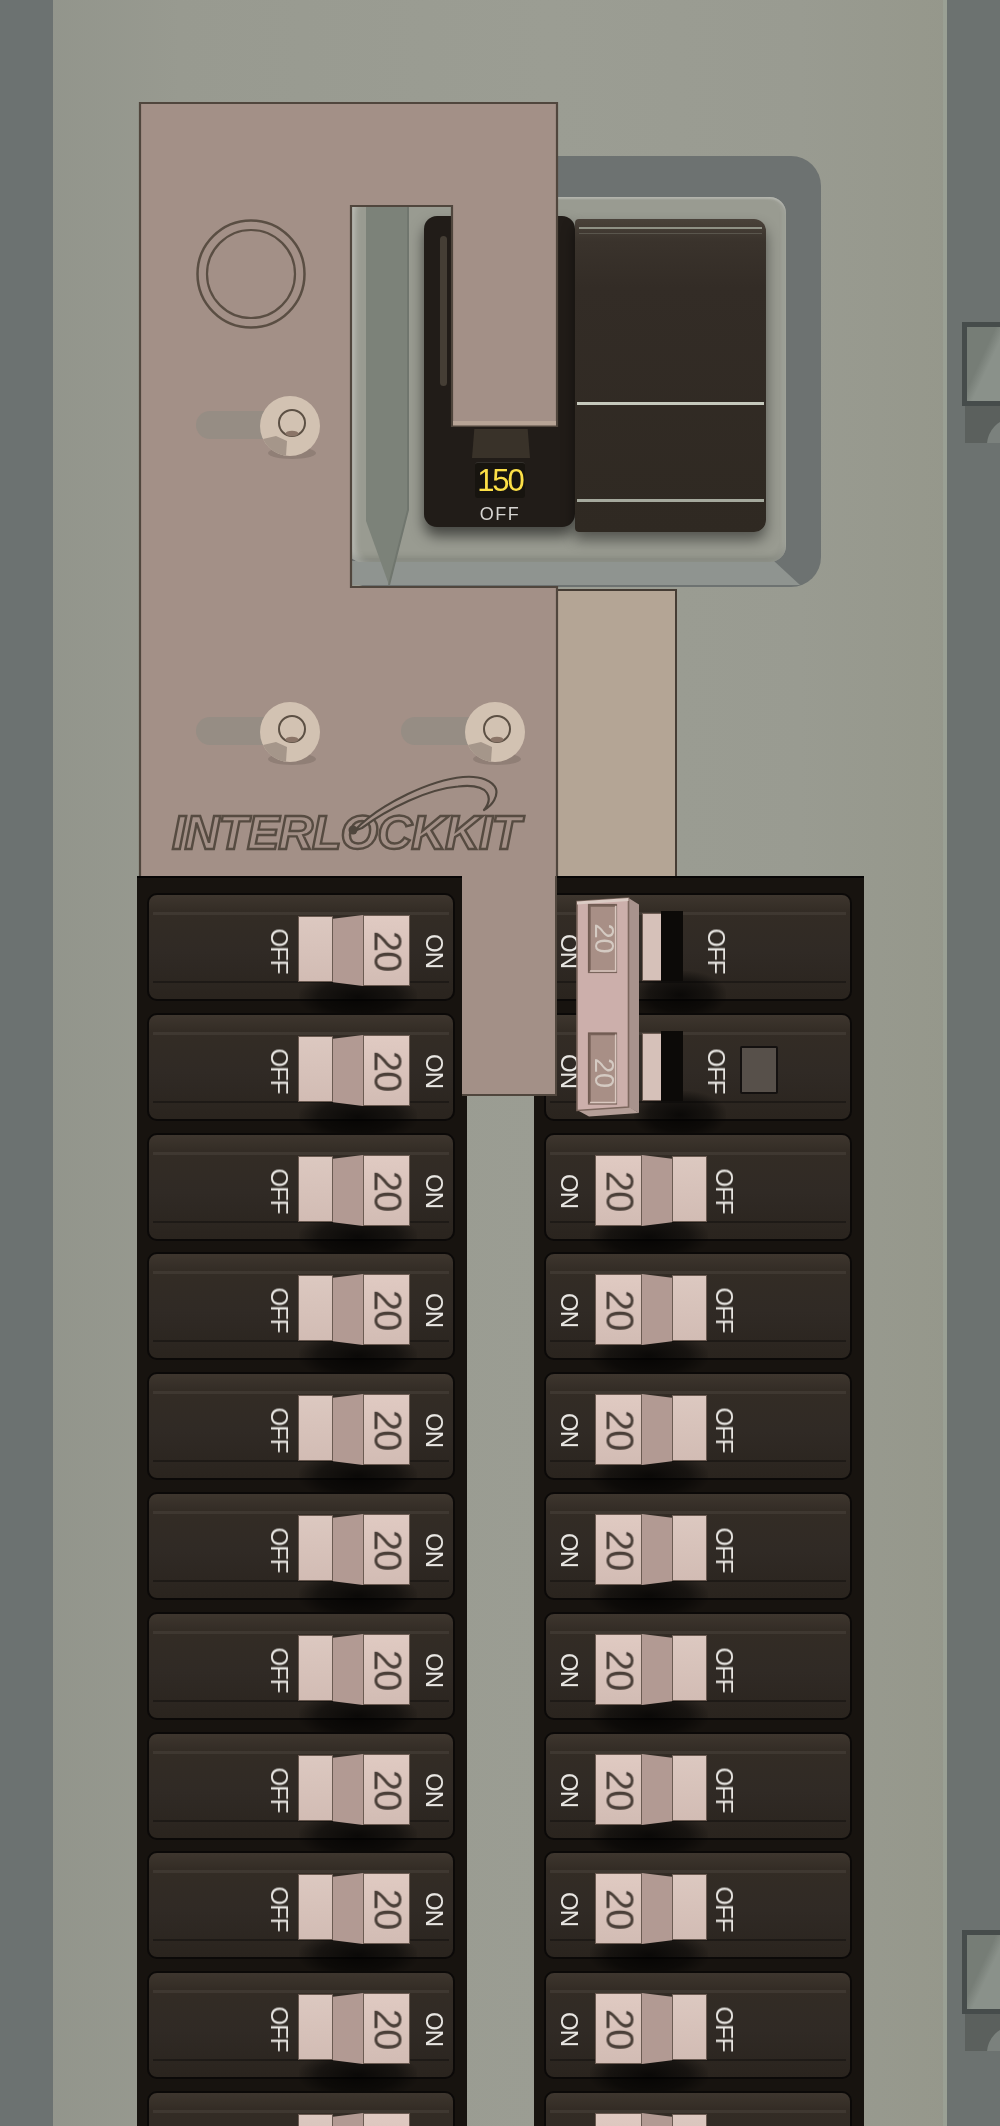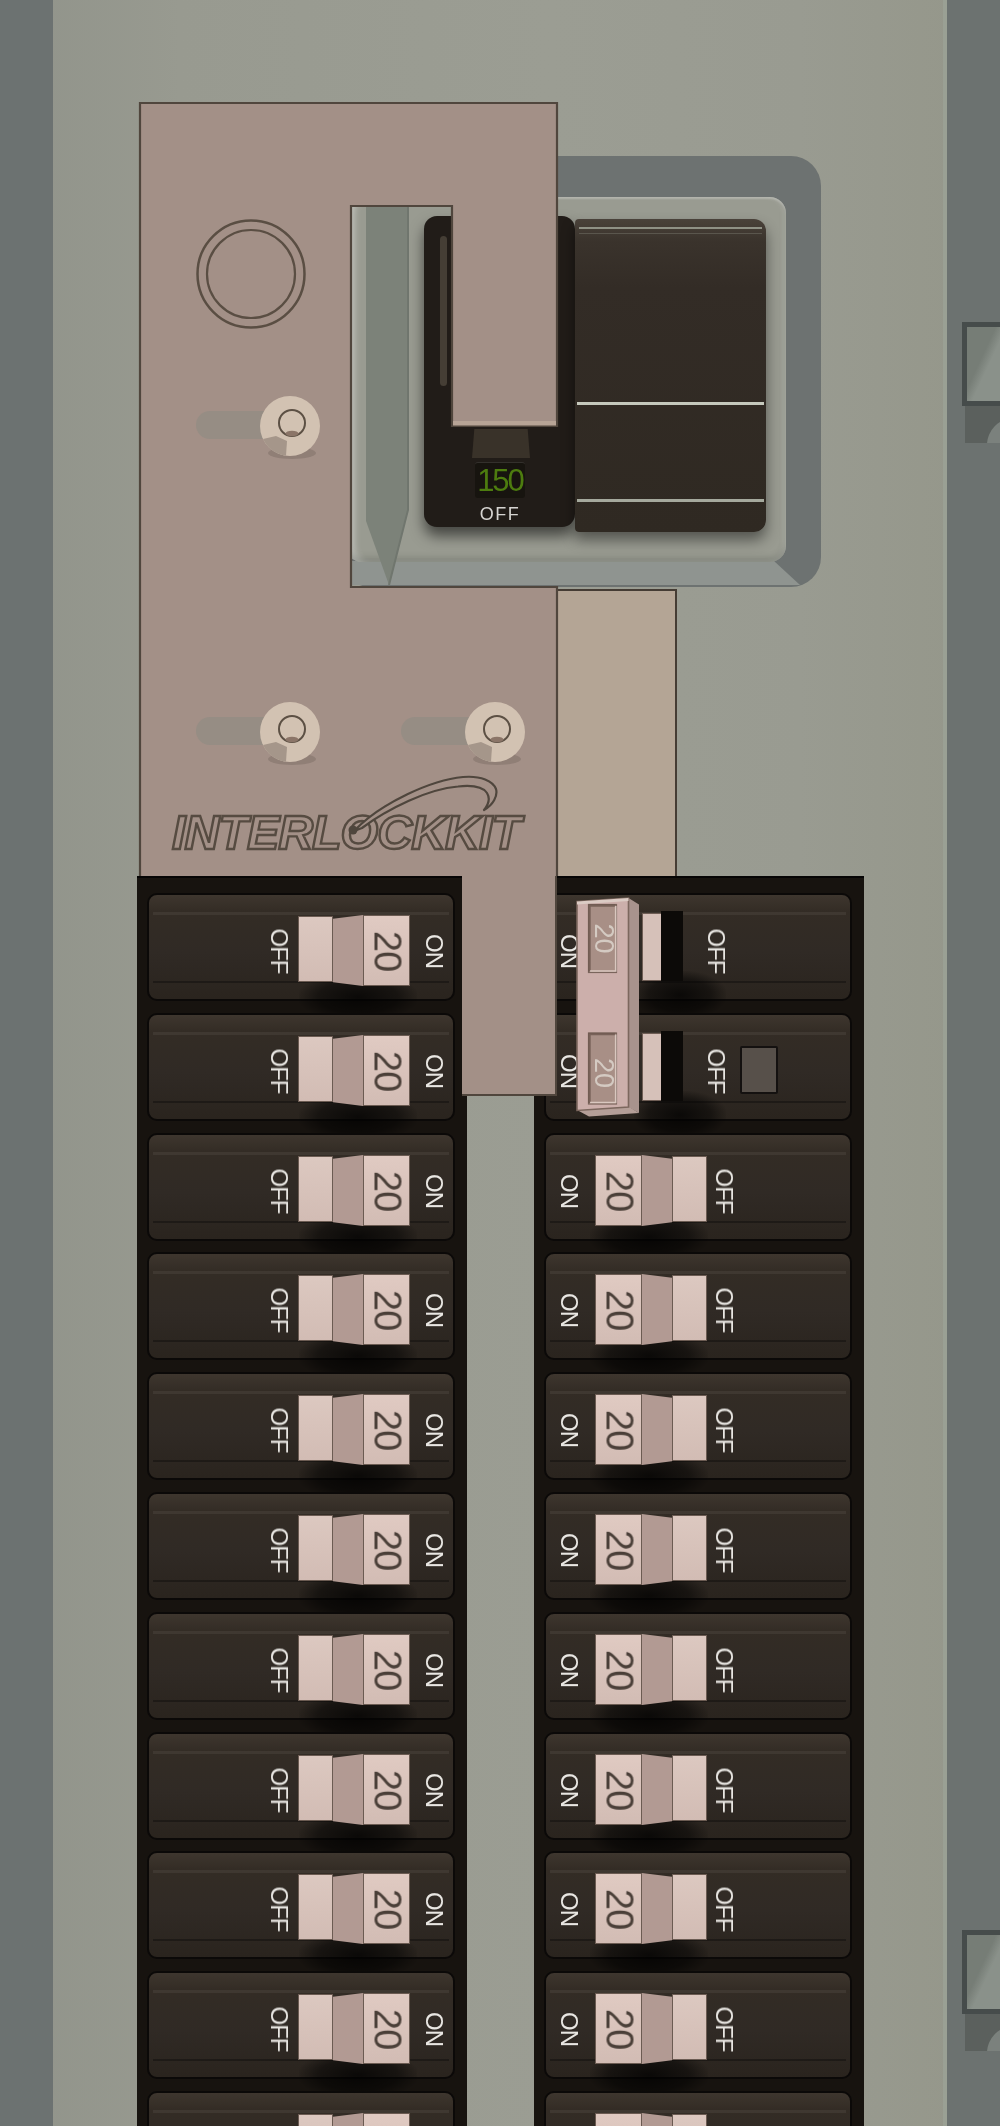--- a/index.html
+++ b/index.html
@@ -46,21 +46,21 @@
 </svg>
 
 <div class="abs" style="left:424px;top:216px;width:151px;height:311px;border-radius:13px;background:#211c18;
      box-shadow:0 9px 14px rgba(0,0,0,0.55);">
 
   <div class="abs" style="left:16px;top:20px;width:7px;height:150px;background:#453e35;border-radius:4px;"></div>
 
   <div class="abs" style="left:48px;top:213px;width:58px;height:29px;background:#393229;clip-path:polygon(4% 0,96% 0,100% 100%,0 100%);"></div>
 
   <div class="abs" style="left:51px;top:246px;width:50px;height:35px;background:#17140f;border-radius:3px;border-top:1px solid rgba(255,255,255,0.12);
-       color:#4d7c0f;font-size:31px;letter-spacing:-2px;text-align:center;line-height:35px;transform:translateZ(0);will-change:transform;">150</div>
+       color:#fde047;font-size:31px;letter-spacing:-2px;text-align:center;line-height:35px;transform:translateZ(0);will-change:transform;">150</div>
 
   <div class="abs" style="left:36px;top:288px;width:80px;color:#d6d4d1;font-size:18px;letter-spacing:1.5px;text-align:center;transform:translateZ(0);will-change:transform;">OFF</div>
 </div>
 
 <div class="abs" style="left:575px;top:219px;width:191px;height:313px;border-radius:4px 12px 12px 4px;
      background:linear-gradient(180deg,#4a423a 0%,#3a332c 7%,#332c26 22%,#2f2922 100%);
      box-shadow:0 8px 14px rgba(0,0,0,0.45);">
   <div class="abs" style="left:4px;top:8px;right:4px;height:2px;background:#a8ada0;opacity:0.75;"></div>
   <div class="abs" style="left:4px;top:14px;right:4px;height:1px;background:#6d6a60;opacity:0.6;"></div>
   <div class="abs" style="left:2px;top:183px;right:2px;height:2.5px;background:#c6c9bd;"></div>

